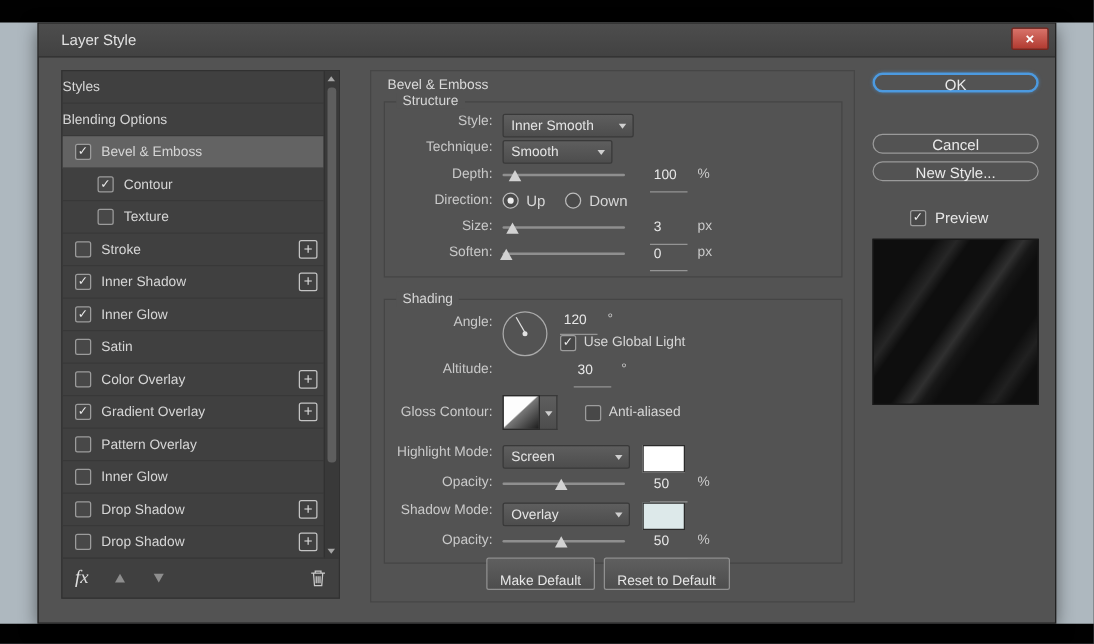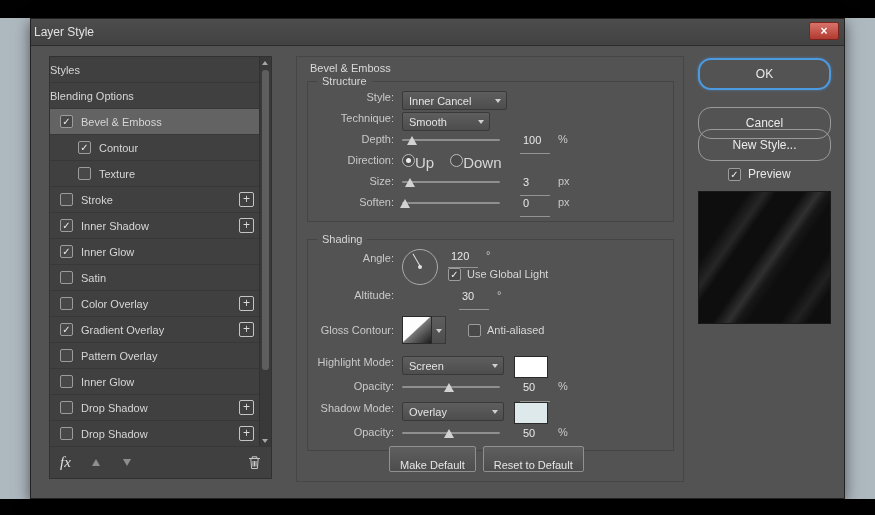--- a/index.html
+++ b/index.html
@@ -8,21 +8,21 @@
   .stage{position:absolute;left:0;top:0;width:875px;height:515px;background:#aeb8bf;}
   .strip{position:absolute;left:0;width:875px;background:#010101;}
   .strip.top{top:0;height:18px;}
   .strip.bottom{bottom:0;height:16px;}
 
   
   .dialog{position:absolute;left:30px;top:18px;width:815px;height:481px;background:#535353;
           border:1px solid #222;box-sizing:border-box;box-shadow:0 4px 14px rgba(0,0,0,.55);}
   .titlebar{position:absolute;top:0;left:0;right:0;height:26px;
             background:linear-gradient(#4d4d4d,#424242);border-bottom:1px solid #2c2c2c;}
-  .title{font-size:12px;color:#e2e2e2;line-height:26px;padding-left:3px;display:inline-block;}
+  .title{font-size:12px;color:#e2e2e2;line-height:26px;padding-left:18px;display:inline-block;}
   .close{position:absolute;top:3px;right:5px;width:30px;height:18px;box-sizing:border-box;
          background:linear-gradient(#d8736a,#b13a30);border:1px solid #79241c;border-radius:2px;
          color:#fff;text-align:center;line-height:16px;font-size:12px;font-weight:bold;cursor:pointer;}
 
   
   .left-panel{position:absolute;left:18px;top:37px;width:223px;height:423px;background:#404040;
               border:1px solid #313131;box-sizing:border-box;}
   .list{position:absolute;top:0;left:0;right:12px;height:390px;overflow:hidden;}
   .list-row{height:26px;box-sizing:border-box;border-bottom:1px solid #383838;display:flex;
             align-items:center;font-size:11px;color:#d6d6d6;position:relative;cursor:pointer;}
@@ -74,21 +74,21 @@
   .track{position:absolute;left:0;right:0;top:6px;height:2px;background:#8f8f8f;border-radius:1px;}
   .sthumb{position:absolute;top:3px;width:0;height:0;border-left:5px solid transparent;border-right:5px solid transparent;
           border-bottom:9px solid #d2d2d2;transform:translateX(-5px);cursor:pointer;}
   .val{min-width:30px;box-sizing:border-box;text-align:left;border-bottom:1px solid #949494;font-size:11px;
        color:#e8e8e8;padding:1px 3px;flex:none;cursor:text;}
   .ml20{margin-left:20px;} .ml57{margin-left:57px;}
   .unit{font-size:11px;color:#c9c9c9;margin-left:8px;}
   .radio{width:13px;height:13px;border-radius:50%;box-sizing:border-box;border:1px solid #bcbcbc;background:#4a4a4a;
          display:inline-flex;align-items:center;justify-content:center;flex:none;cursor:pointer;}
   .radio .dot{width:5px;height:5px;border-radius:50%;background:#ececec;}
-  .radio-label{font-size:15px;color:#d6d6d6;margin:0 16px 0 0;}
+  .radio-label{font-size:12px;color:#d6d6d6;margin:0 16px 0 6px;}
   .angle-row{display:flex;height:40px;flex:none;}
   .angle-row .flabel{padding-top:3px;}
   .dial{width:36px;height:36px;border-radius:50%;border:1px solid #ababab;position:relative;flex:none;cursor:pointer;box-sizing:border-box;}
   .dial-line{position:absolute;left:50%;top:50%;width:15px;height:1px;background:#e2e2e2;transform-origin:0 0;transform:rotate(-120deg);}
   .dial-dot{position:absolute;left:50%;top:50%;width:4px;height:4px;margin:-2px 0 0 -2px;border-radius:50%;background:#e2e2e2;}
   .angle-col{display:flex;flex-direction:column;margin-left:10px;}
   .angle-col .frow{height:19px;}
   .cb-label{font-size:11px;color:#d6d6d6;margin-left:6px;}
   .gloss-row{display:flex;align-items:center;height:36px;flex:none;margin-top:2px;}
   .contour-thumb{width:30px;height:28px;box-sizing:border-box;border:1px solid #2a2a2a;
@@ -97,21 +97,21 @@
                  border:1px solid #393939;border-left:none;position:relative;flex:none;cursor:pointer;}
   .contour-arrow .dd-arrow{right:3px;top:12px;}
   .mt8{margin-top:8px;} .h24{height:24px;} .h22{height:22px;}
   .swatch{width:34px;height:22px;box-sizing:border-box;border:1px solid #2a2a2a;margin-left:10px;flex:none;cursor:pointer;}
   .default-btns{position:absolute;left:92px;bottom:9px;display:flex;gap:7px;}
   .df{height:19px;background:linear-gradient(#5f5f5f,#4d4d4d);border:1px solid #909090;border-radius:2px;
       color:#e6e6e6;font-size:11px;padding:12px 10px;font-family:inherit;cursor:pointer;}
 
   
   .right-col{position:absolute;left:667px;top:0;width:133px;height:480px;}
-  .pill{position:absolute;left:0;width:133px;height:32px;box-sizing:border-box;border-radius:13px;
+  .pill{position:absolute;left:0;width:133px;height:16px;box-sizing:border-box;border-radius:13px;
         background:transparent;border:1px solid #9a9a9a;color:#eaeaea;font-size:12px;font-family:inherit;cursor:pointer;}
   .pill.ok{top:39px;border:2px solid #4c9ae0;box-shadow:0 0 3px rgba(76,154,224,.6);}
   .pill.cancel{top:88px;}
   .pill.newstyle{top:110px;}
   .preview-row{position:absolute;top:148px;left:30px;display:flex;align-items:center;font-size:12px;color:#e8e8e8;}
   .preview-row .cb{margin-right:7px;}
   .preview-thumb{position:absolute;top:172px;left:0;width:133px;height:133px;box-sizing:border-box;
       border:1px solid #191919;background-color:#0e0e0e;
       background-image:linear-gradient(125deg,transparent 22%,rgba(255,255,255,.10) 30%,transparent 35%,
                        transparent 47%,rgba(255,255,255,.14) 54%,rgba(255,255,255,.04) 58%,transparent 63%,
@@ -217,21 +217,21 @@
 
     <div class="main-panel">
       <div class="panel-title">Bevel &amp; Emboss</div>
 
       <div class="group structure">
         <span class="legend">Structure</span>
         <div class="gcontent">
           <div class="frow">
             <span class="flabel">Style:</span>
             <div class="dropdown w105">
-              <span>Inner Cancel</span>
+              <span>Inner Smooth</span>
               <span class="dd-arrow"></span>
             </div>
           </div>
           <div class="frow">
             <span class="flabel">Technique:</span>
             <div class="dropdown w88">
               <span>Smooth</span>
               <span class="dd-arrow"></span>
             </div>
           </div>

